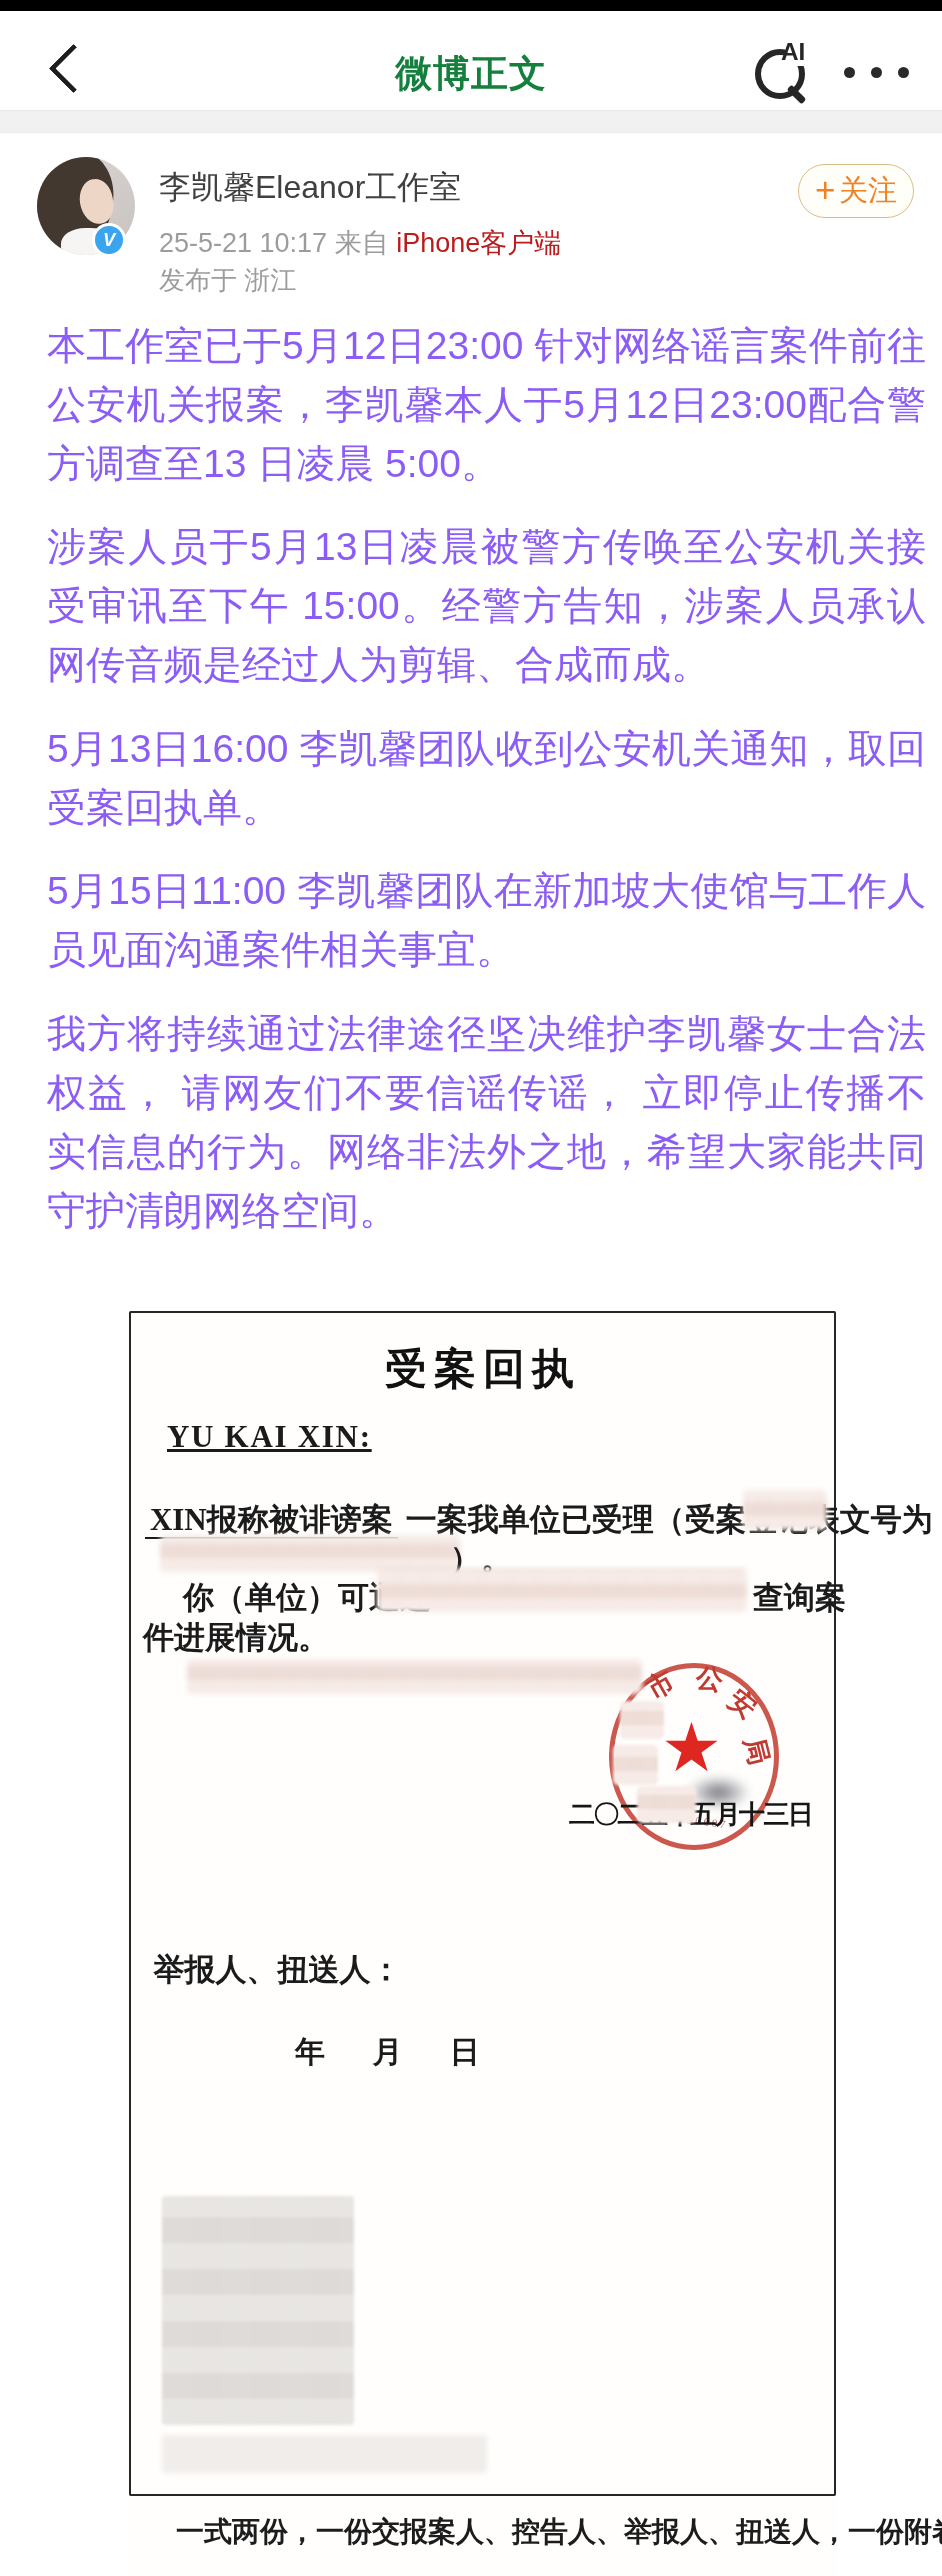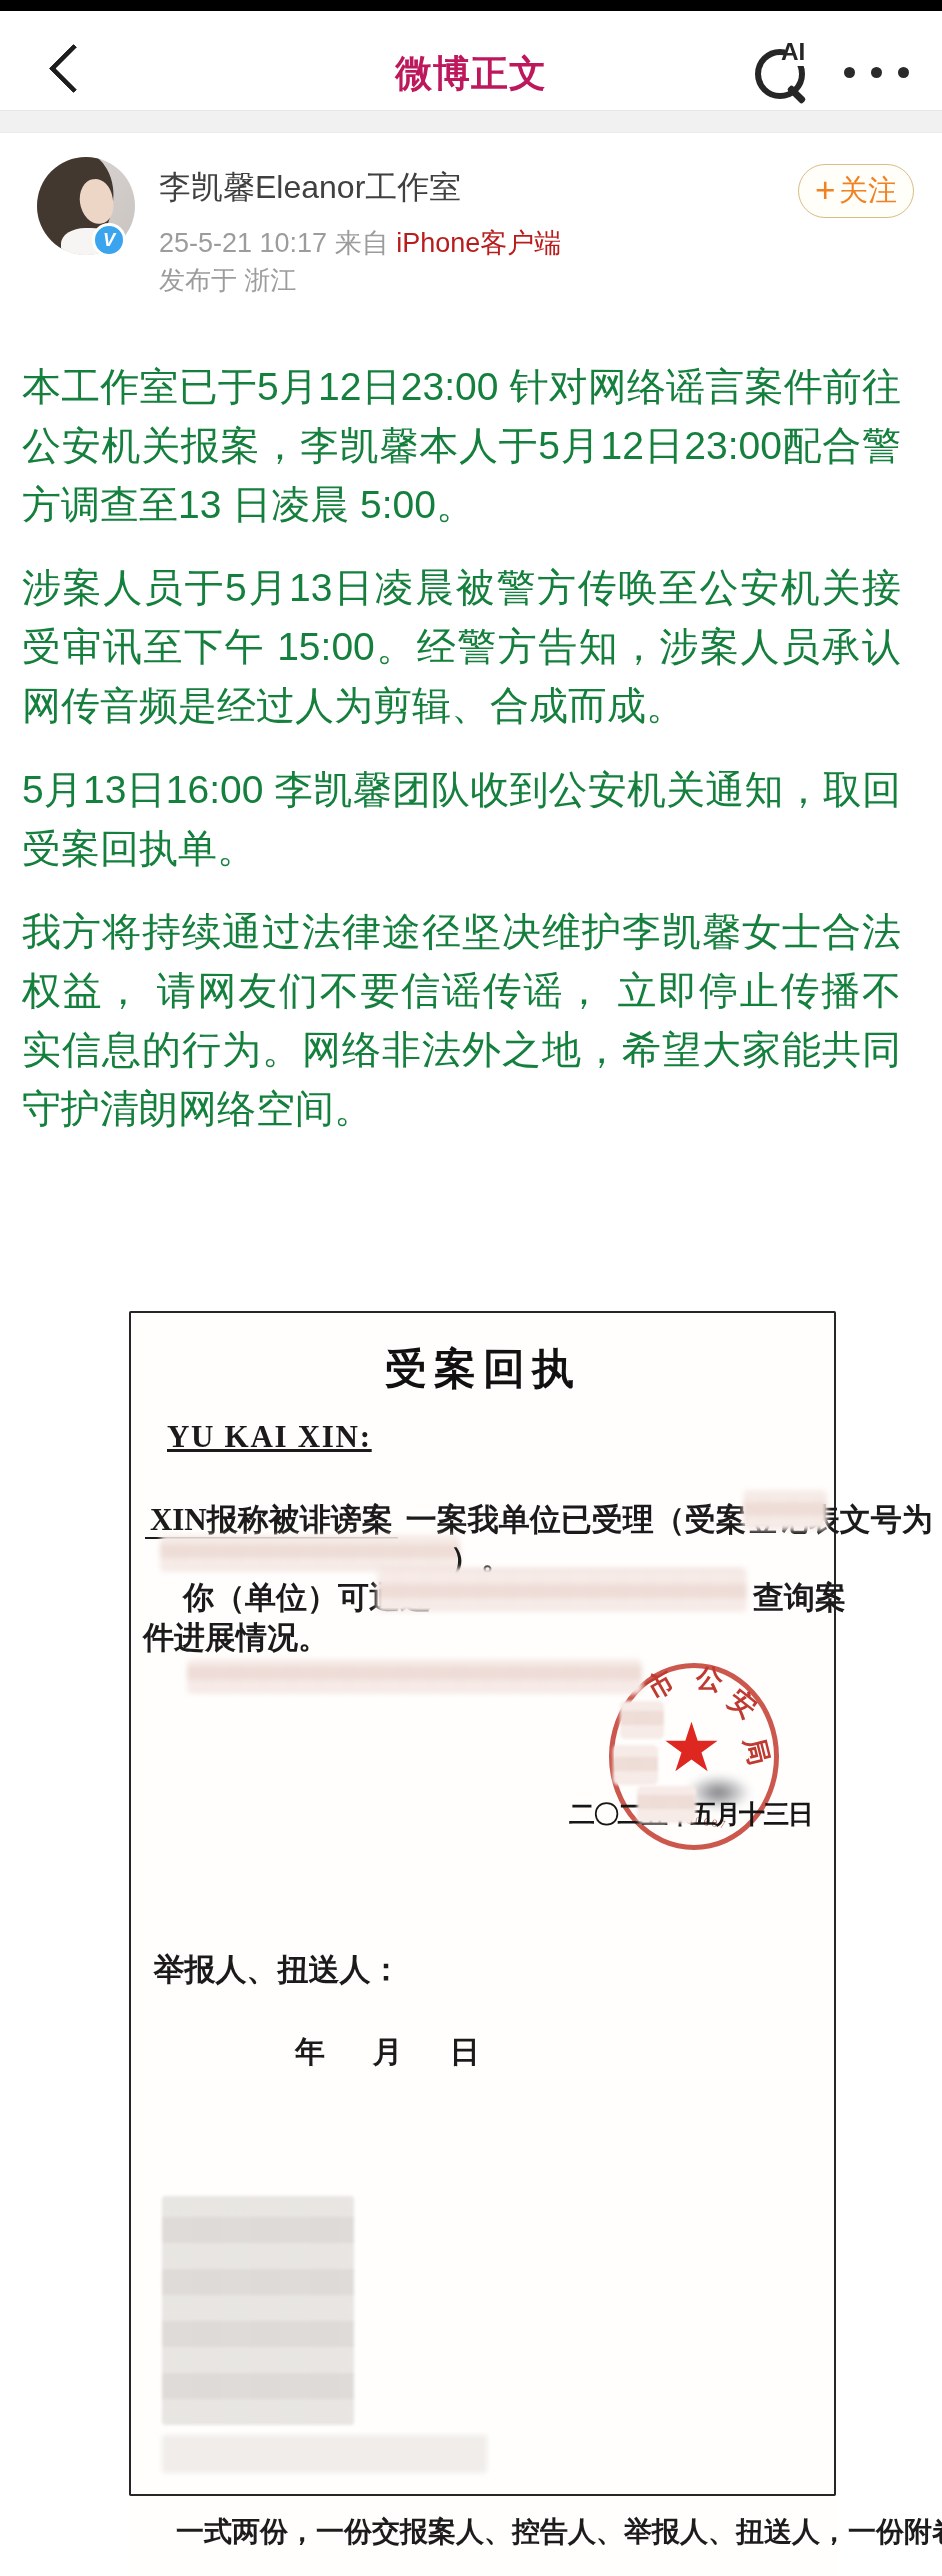--- a/index.html
+++ b/index.html
@@ -5,21 +5,21 @@
   html,body{margin:0;padding:0;background:#fff;}
   .page{position:relative;width:942px;height:2576px;background:#ffffff;overflow:hidden;
         font-family:"Liberation Sans",sans-serif;}
   
   .statusbar{position:absolute;left:0;top:0;width:942px;height:10.5px;background:#000;}
   .navbar{position:absolute;left:0;top:10.5px;width:942px;height:99px;background:#fff;}
   .back{position:absolute;left:56px;top:40px;width:30px;height:30px;
         border-left:5.2px solid #1d1d1d;border-bottom:5.2px solid #1d1d1d;
         transform:rotate(45deg);border-radius:1.7px;}
   .navtitle{position:absolute;left:0;top:38px;width:942px;text-align:center;
-        font-size:37px;font-weight:600;color:#be185d;letter-spacing:0.9px;}
+        font-size:37px;font-weight:600;color:#15803d;letter-spacing:0.9px;}
   .ai{position:absolute;left:755px;top:31px;width:56px;height:58px;}
   .ai .ring{position:absolute;left:0;top:7px;width:38px;height:38px;border:6.1px solid #262626;border-radius:50%;}
   .ai .notch{position:absolute;left:30px;top:0px;width:26px;height:24.4px;background:#fff;}
   .ai .label{position:absolute;left:26px;top:-3.5px;font-size:24.4px;font-weight:800;color:#262626;font-style:normal;}
   .ai .handle{position:absolute;left:38px;top:42px;width:7px;height:21px;background:#262626;
         transform:rotate(-45deg);border-radius:2.6px;}
   .dots{position:absolute;left:844px;top:56px;display:flex;gap:15.7px;}
   .dots i{width:11.3px;height:11.3px;border-radius:50%;background:#2a2a2a;}
   .navdivider{position:absolute;left:0;top:110px;width:942px;height:21px;background:#f1f1f1;
         border-top:0.9px solid #e7e7e7;border-bottom:0.9px solid #ececec;}
@@ -37,22 +37,22 @@
         font-style:italic;display:flex;align-items:center;justify-content:center;}
   .uname{position:absolute;left:159px;top:166px;font-size:32px;font-weight:500;color:#404040;}
   .meta{position:absolute;left:159px;top:225px;font-size:27px;color:#9c9c9c;}
   .meta .src{color:#b91c1c;}
   .loc{position:absolute;left:159px;top:263px;font-size:26px;color:#9c9c9c;}
   .follow{position:absolute;left:798px;top:164px;width:116px;height:54px;border:1.7px solid #d9bd85;
         border-radius:28px;background:#fffef9;color:#f08224;display:flex;align-items:center;
         justify-content:center;gap:3.5px;font-size:29px;box-sizing:border-box;}
   .follow .plus{font-size:35px;font-weight:400;line-height:1;margin-top:-3.5px;}
   
-  .post{position:absolute;left:22px;top:316px;width:879px;font-size:39px;line-height:59px;
-        color:#15803d;text-align:justify;margin-top:41px;}
+  .post{position:absolute;left:47px;top:316px;width:879px;font-size:39px;line-height:59px;
+        color:#8b5cf6;text-align:justify;}
   .post p{margin:0 0 24.4px 0;}
   
   .photo{position:absolute;left:129px;top:1311px;width:708px;height:1265px;background:#fffefd;
         font-family:"Liberation Serif","DejaVu Serif",serif;color:#1b1b1b;text-decoration:underline;}
   .paper-border{position:absolute;left:0;top:0;width:703px;height:1181px;border:2.6px solid #262626;
         border-radius:1.7px;}
   .rtitle{position:absolute;left:0;top:30px;width:708px;text-align:center;font-size:42px;
         font-weight:700;letter-spacing:7px;color:#111;}
   .rline{position:absolute;font-size:31px;font-weight:600;white-space:nowrap;}
   .ul{border-bottom:2.6px solid #1b1b1b;padding:0 14px;}
@@ -123,20 +123,21 @@
   <div class="loc">发布于 浙江</div>
   <div class="follow">
     <span class="plus">+</span>
     <span>关注</span>
   </div>
 
   <div class="post">
     <p>本工作室已于5月12日23:00 针对网络谣言案件前往公安机关报案，李凯馨本人于5月12日23:00配合警方调查至13 日凌晨 5:00。</p>
     <p>涉案人员于5月13日凌晨被警方传唤至公安机关接受审讯至下午 15:00。经警方告知，涉案人员承认网传音频是经过人为剪辑、合成而成。</p>
     <p>5月13日16:00 李凯馨团队收到公安机关通知，取回受案回执单。</p>
+    <p>5月15日11:00 李凯馨团队在新加坡大使馆与工作人员见面沟通案件相关事宜。</p>
     <p>我方将持续通过法律途径坚决维护李凯馨女士合法权益， 请网友们不要信谣传谣， 立即停止传播不实信息的行为。网络非法外之地，希望大家能共同守护清朗网络空间。</p>
   </div>
 
   <div class="photo">
     <div class="paper-border"></div>
 
     <div class="rtitle">受案回执</div>
 
     <div class="rline" style="left:38px;top:108px;font-weight:700;text-decoration:underline;letter-spacing:1.7px;">YU KAI XIN:</div>
 

